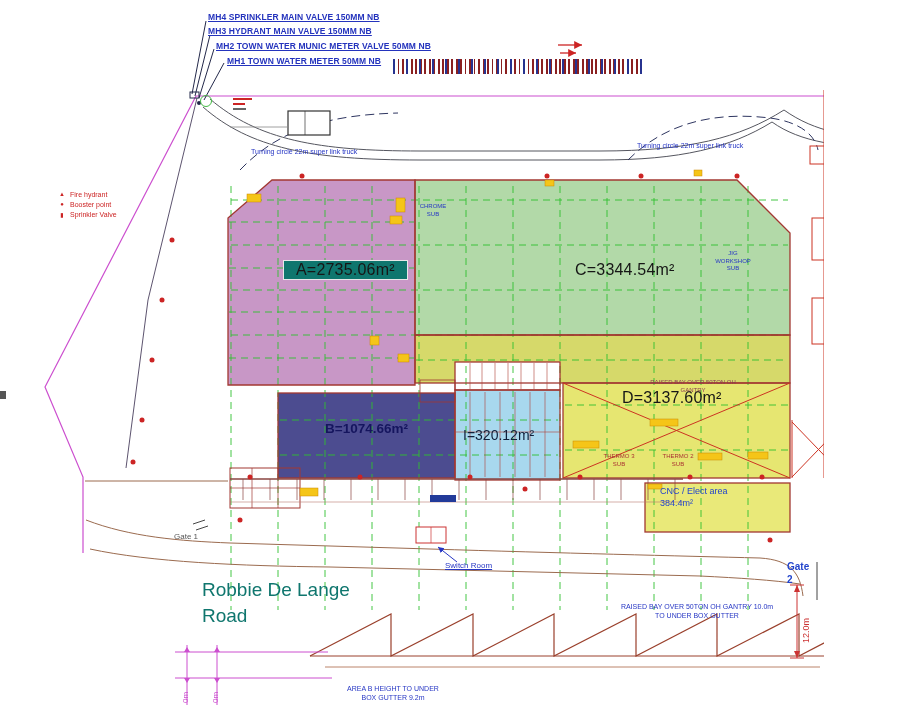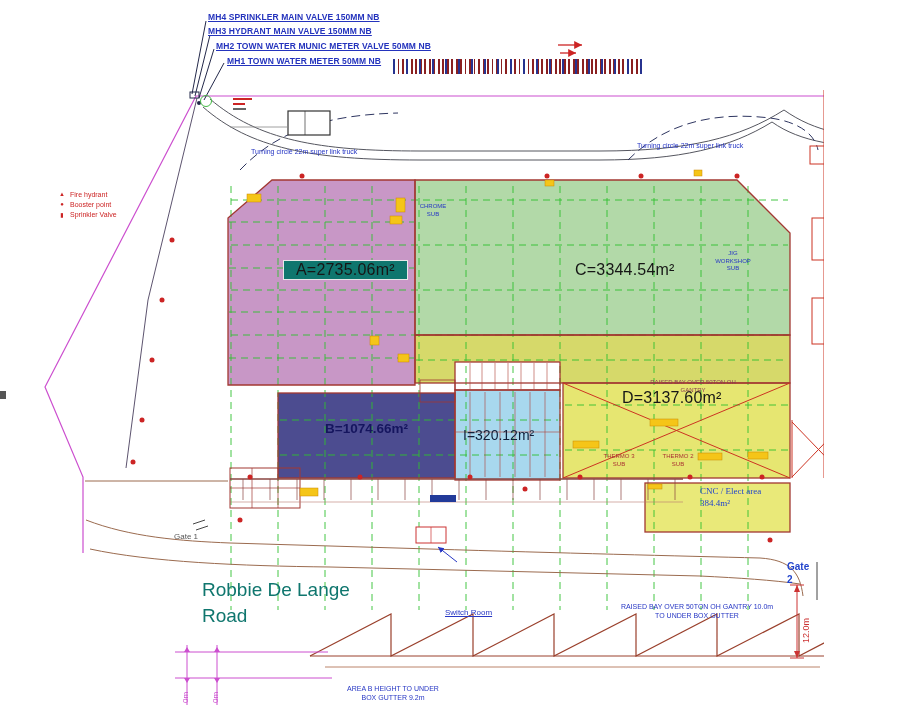--- a/index.html
+++ b/index.html
@@ -241,27 +241,27 @@
   <div class="abs micro pre" style="left:652px;top:453px;width:52px;color:#aa3333;">THERMO 2
 SUB</div>
 
   <div class="abs area-label chip" style="left:284px;top:261px;">A=2735.06m²</div>
   <div class="abs area-label" style="left:575px;top:261px;">C=3344.54m²</div>
   <div class="abs" style="left:325px;top:421px;font-size:13.5px;font-weight:600;color:#15155e;">B=1074.66m²</div>
   <div class="abs" style="left:463px;top:427px;font-size:14px;color:#10203a;text-align:center;">I=320.12m²</div>
   <div class="abs area-label" style="left:622px;top:389px;">D=3137.60m²</div>
   <div class="abs micro pre" style="left:633px;top:379px;width:120px;color:#8a3a52;">RAISED BAY OVER 50TON OH
 GANTRY</div>
-  <div class="abs pre" style="left:700px;top:486px;font-size:9px;color:#2244cc;line-height:1.3;font-family:Liberation Serif, serif;">CNC / Elect area
+  <div class="abs pre" style="left:660px;top:486px;font-size:9px;color:#2244cc;line-height:1.3;">CNC / Elect area
 384.4m²</div>
 
   <div class="abs" style="left:174px;top:532px;font-size:8px;color:#555;text-align:center;">Gate 1</div>
   <div class="abs pre" style="left:787px;top:560px;font-size:10px;font-weight:700;color:#2244cc;line-height:1.3;">Gate
 2</div>
-  <div class="abs" style="left:445px;top:561px;font-size:8px;color:#2636c4;text-decoration:underline;margin-top:47px;">Switch Room</div>
+  <div class="abs" style="left:445px;top:561px;font-size:8px;color:#2636c4;text-decoration:underline;">Switch Room</div>
   <div class="abs pre" style="left:202px;top:577px;font-size:19px;color:#0f766e;line-height:1.35;">Robbie De Lange
 Road</div>
 
   <div class="abs micro t-blue pre" style="left:612px;top:603px;width:170px;font-size:7px;">RAISED BAY OVER 50TON OH GANTRY 10.0m
 TO UNDER BOX GUTTER</div>
   <div class="abs micro t-blue pre" style="left:328px;top:685px;width:130px;font-size:7px;">AREA B HEIGHT TO UNDER
 BOX GUTTER 9.2m</div>
   <div class="abs rot" style="left:801px;top:643px;font-size:9px;color:#cc3333;">12.0m</div>
   <div class="abs rot" style="left:181px;top:703px;font-size:8px;color:#cc4fcf;">0m</div>
   <div class="abs rot" style="left:211px;top:703px;font-size:8px;color:#cc4fcf;">0m</div>

